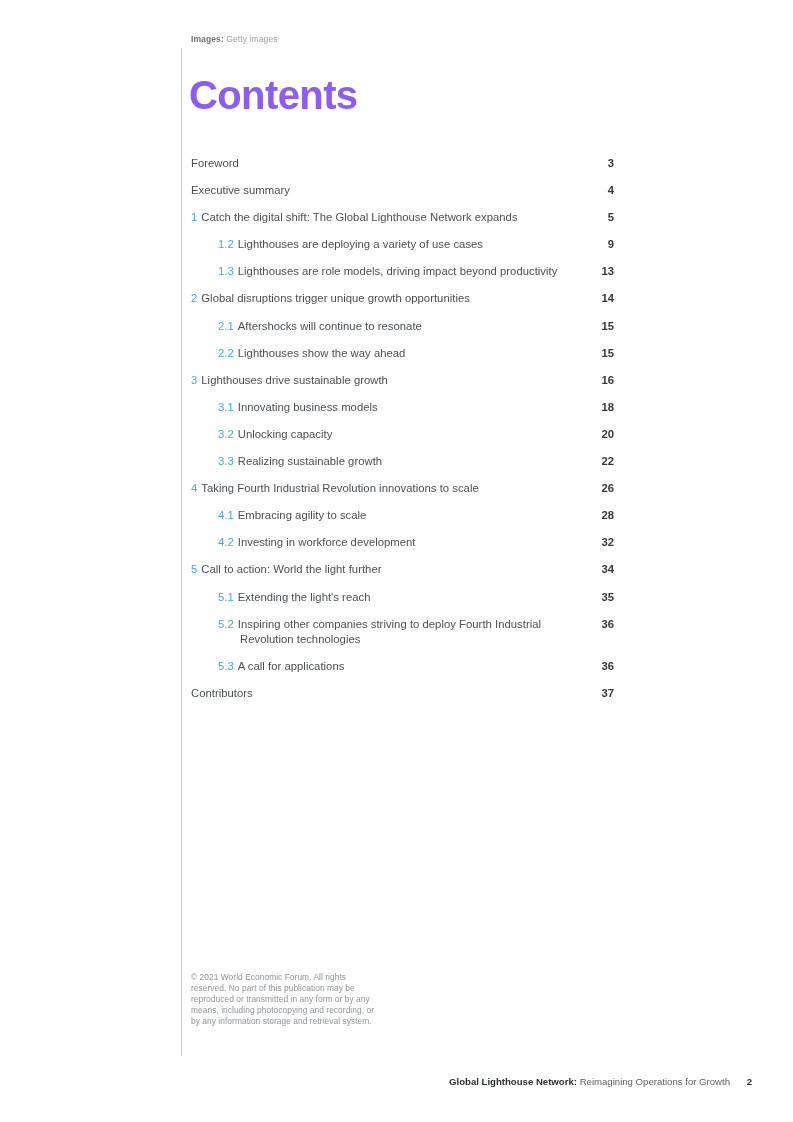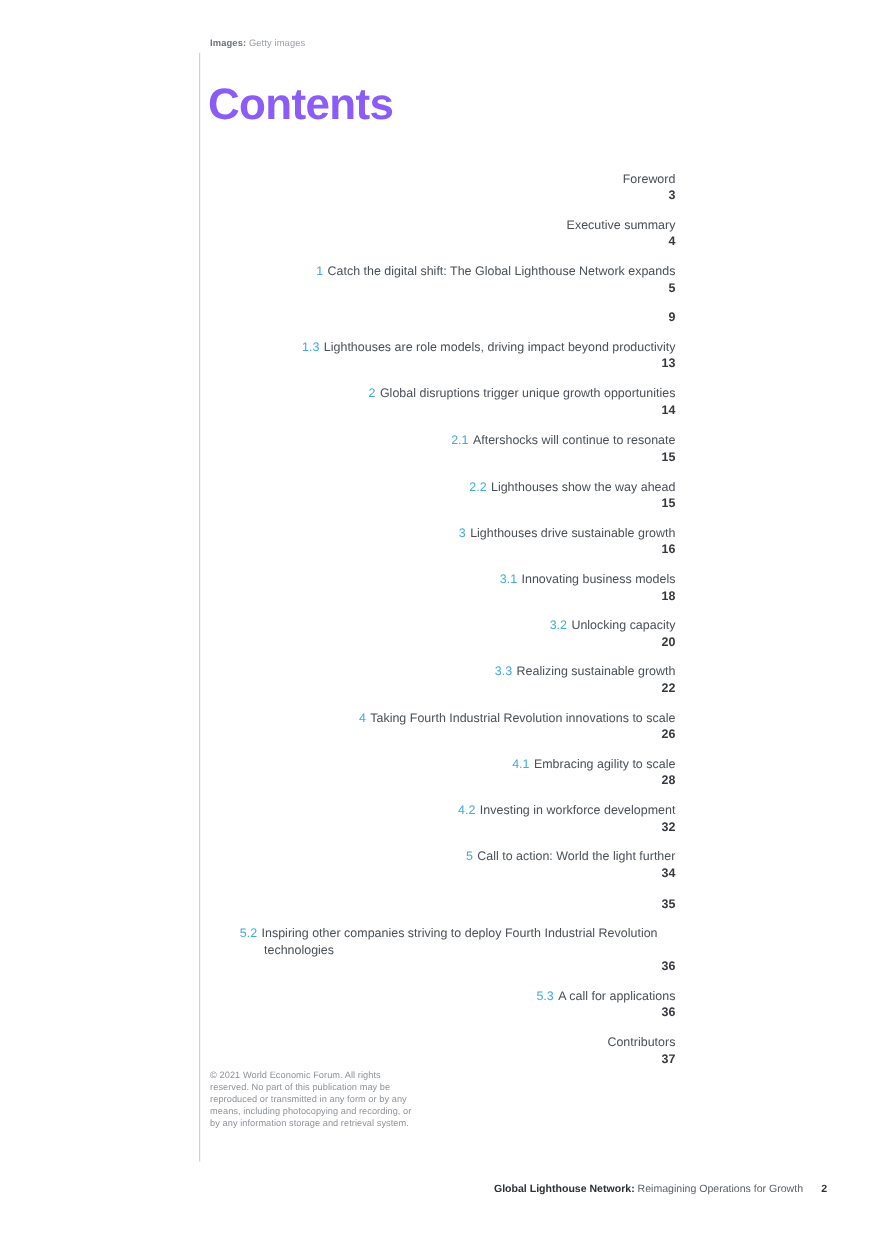--- a/index.html
+++ b/index.html
@@ -61,24 +61,23 @@
   
   .toc {
     position: absolute;
     left: 191px;
     top: 156px;
     width: 423px;
   }
 
   .toc-row {
     display: flex;
-    align-items: flex-end;
+    align-items: flex-start;
     margin-bottom: 12.1px;
     line-height: 15px;
-    flex-direction: column;
   }
 
   .toc-row.level-2 {
     padding-left: 27px;
   }
 
   .toc-label {
     flex: 1 1 auto;
     font-size: 11.3px;
     color: #494f55;
@@ -171,20 +170,21 @@
       </div>
       <div class="toc-row level-1">
         <div class="toc-label"><span>Executive summary</span></div>
         <div class="toc-page">4</div>
       </div>
       <div class="toc-row level-1">
         <div class="toc-label hang"><span class="toc-num">1</span><span>Catch the digital shift: The Global Lighthouse Network expands</span></div>
         <div class="toc-page">5</div>
       </div>
       <div class="toc-row level-2">
+        <div class="toc-label hang"><span class="toc-num">1.2</span><span>Lighthouses are deploying a variety of use cases</span></div>
         <div class="toc-page">9</div>
       </div>
       <div class="toc-row level-2">
         <div class="toc-label hang"><span class="toc-num">1.3</span><span>Lighthouses are role models, driving impact beyond productivity</span></div>
         <div class="toc-page">13</div>
       </div>
       <div class="toc-row level-1">
         <div class="toc-label hang"><span class="toc-num">2</span><span>Global disruptions trigger unique growth opportunities</span></div>
         <div class="toc-page">14</div>
       </div>
@@ -222,20 +222,21 @@
       </div>
       <div class="toc-row level-2">
         <div class="toc-label hang"><span class="toc-num">4.2</span><span>Investing in workforce development</span></div>
         <div class="toc-page">32</div>
       </div>
       <div class="toc-row level-1">
         <div class="toc-label hang"><span class="toc-num">5</span><span>Call to action: World the light further</span></div>
         <div class="toc-page">34</div>
       </div>
       <div class="toc-row level-2">
+        <div class="toc-label hang"><span class="toc-num">5.1</span><span>Extending the light's reach</span></div>
         <div class="toc-page">35</div>
       </div>
       <div class="toc-row level-2">
         <div class="toc-label hang"><span class="toc-num">5.2</span><span>Inspiring other companies striving to deploy Fourth Industrial Revolution technologies</span></div>
         <div class="toc-page">36</div>
       </div>
       <div class="toc-row level-2">
         <div class="toc-label hang"><span class="toc-num">5.3</span><span>A call for applications</span></div>
         <div class="toc-page">36</div>
       </div>

